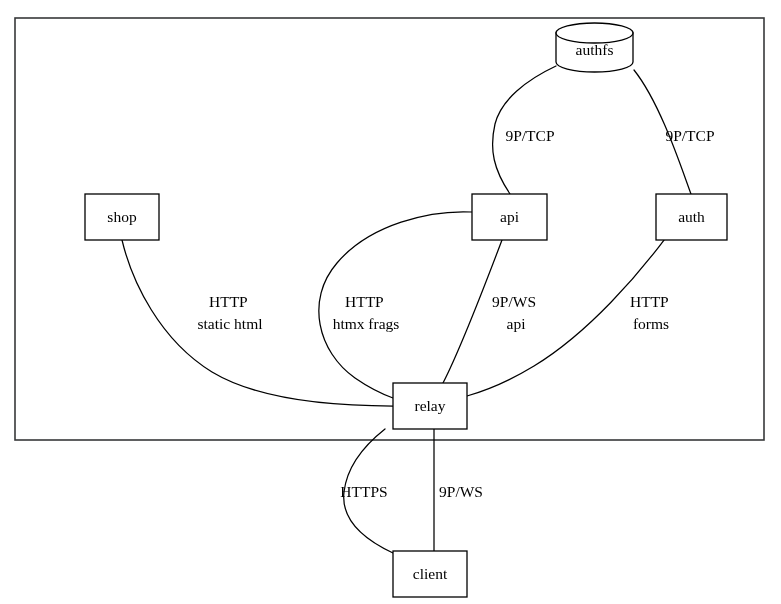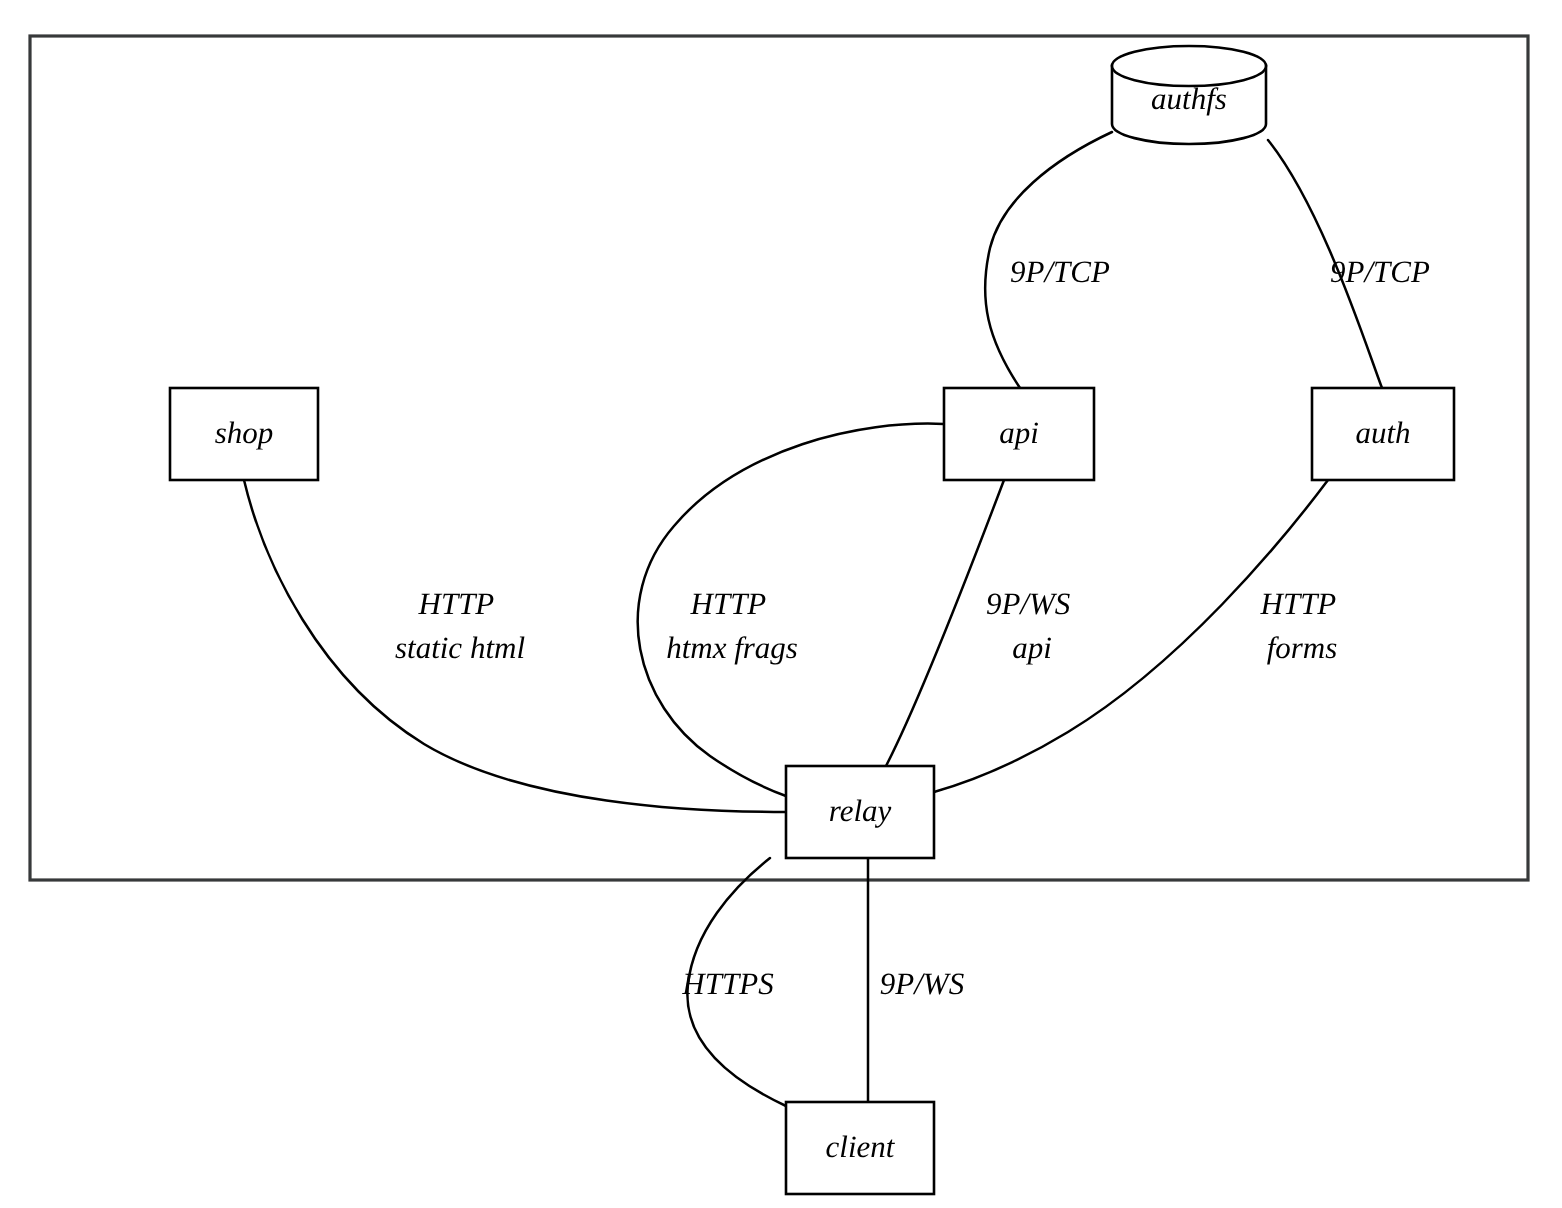--- a/index.html
+++ b/index.html
@@ -11,21 +11,20 @@
   body {
     width: 781px;
     height: 604px;
     font-family: "Liberation Serif", "DejaVu Serif", serif;
     overflow: hidden;
   }
   #diagram-root {
     position: relative;
     width: 781px;
     height: 604px;
-    font-style: italic;
   }
   svg#graph {
     display: block;
     width: 781px;
     height: 604px;
   }
   .node-shape {
     fill: #ffffff;
     stroke: #000000;
     stroke-width: 1.3;

